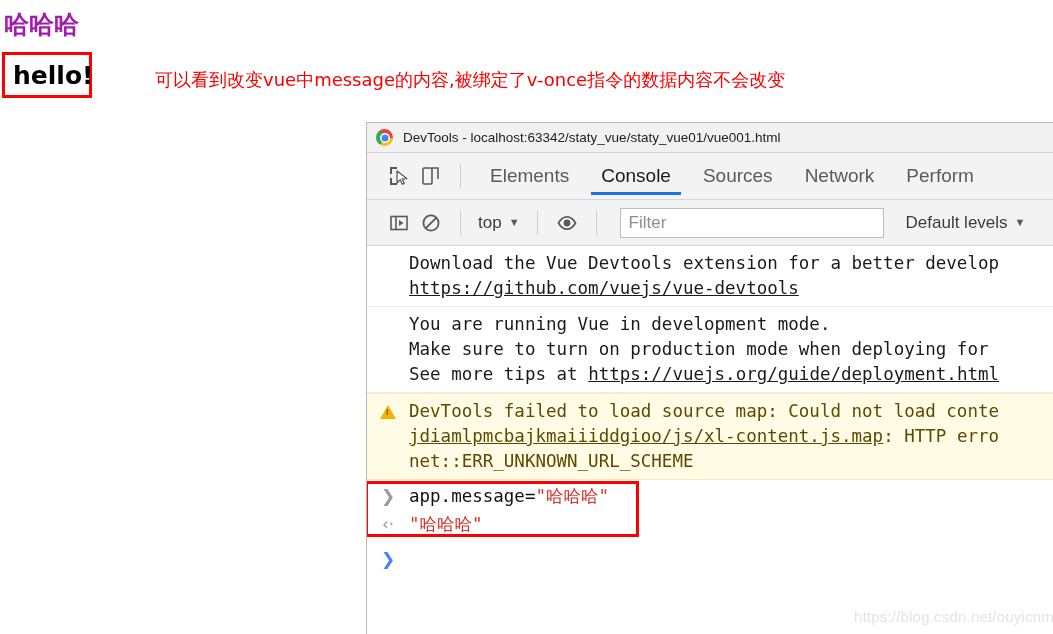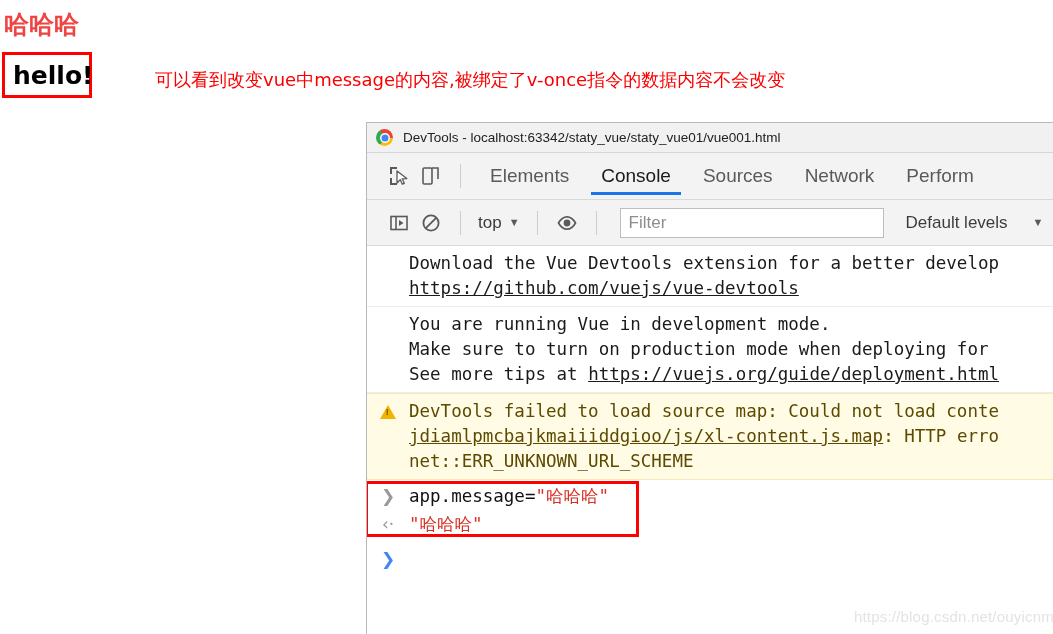--- a/index.html
+++ b/index.html
@@ -21,21 +21,21 @@
     left: 0; top: 0;
     width: 1053px; height: 634px;
   }
 
   .hh-title {
     position: absolute;
     left: 4px; top: 8px;
     font-family: "DejaVu Sans", "Liberation Sans", sans-serif;
     font-size: 25px;
     font-weight: bold;
-    color: #ef4444;
+    color: #a21caf;
     letter-spacing: 0px;
     white-space: nowrap;
   }
 
   .hello-box {
     position: absolute;
     left: 2px; top: 52px;
     width: 90px; height: 46px;
     border: 3px solid #ff0000;
     box-sizing: border-box;
@@ -207,21 +207,21 @@
     outline: none;
   }
   .filter-input::placeholder { color: #8d8d8d; }
   .levels-select {
     margin-left: 22px;
     font-size: 17px;
     color: #3c3c3c;
     white-space: nowrap;
     display: flex;
     align-items: center;
-    gap: 25px;
+    gap: 7px;
   }
 
   
   .dt-console {
     position: relative;
     background: #ffffff;
     height: 391px;
     overflow: hidden;
   }
   .console-msg {

